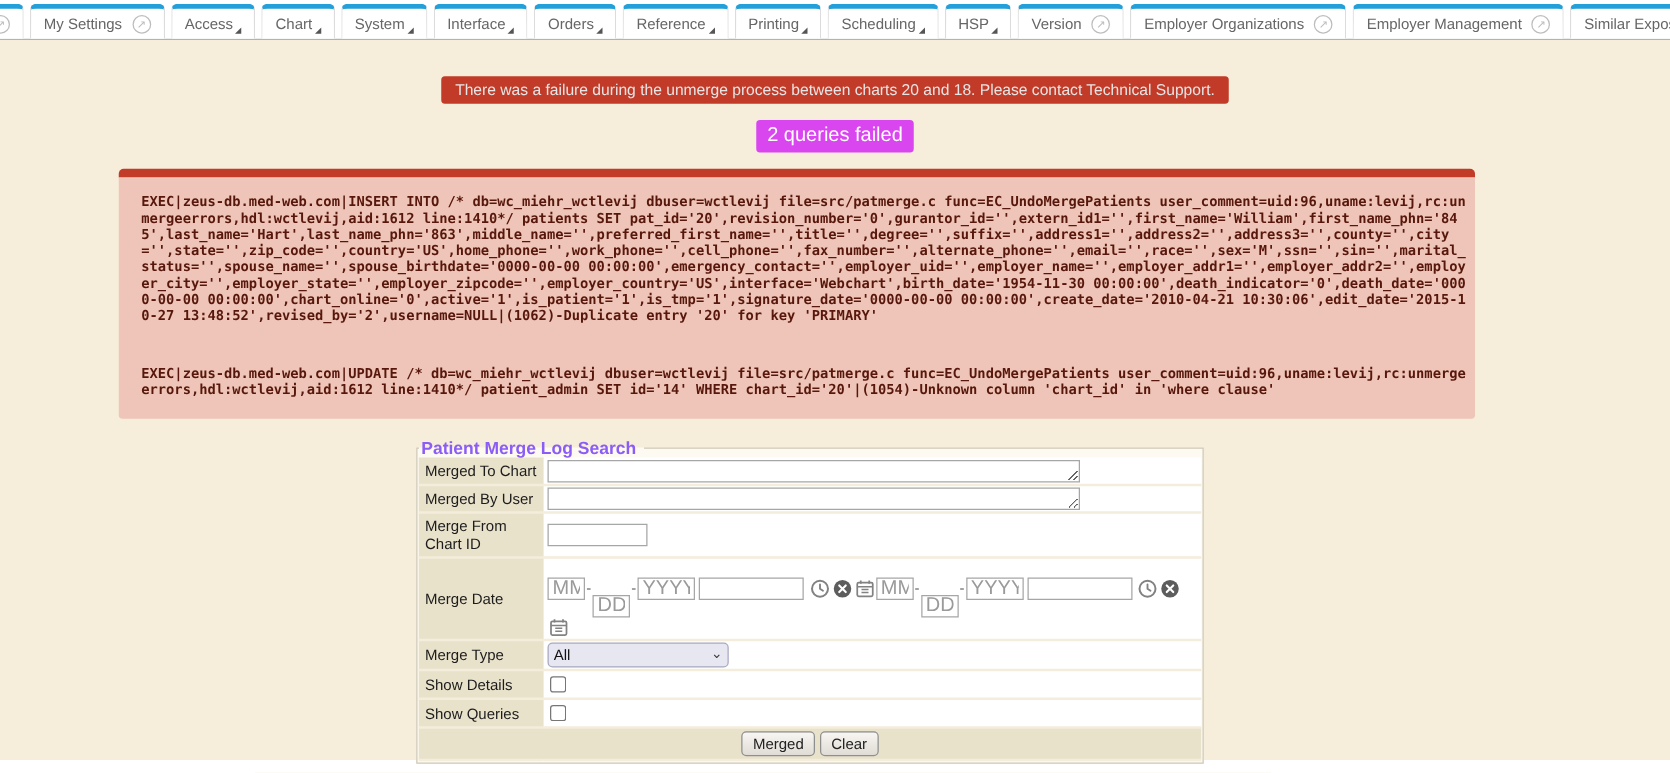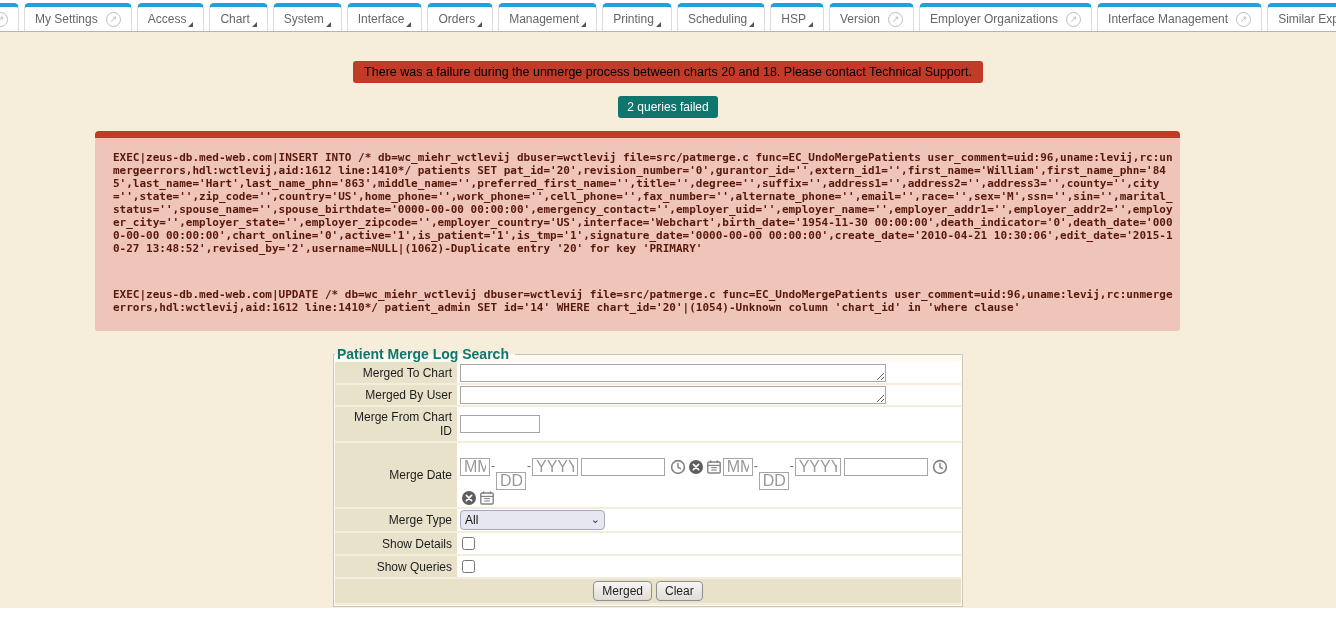--- a/index.html
+++ b/index.html
@@ -35,26 +35,26 @@
     border-left:5px solid transparent; border-bottom:5px solid #555;
     align-self:flex-end; margin-bottom:4px;
   }
 
   
   .content { background:#f6eedb; height:576px; padding-top:1px; }
   .center { text-align:center; }
 
   .banner {
     display:inline-block; margin-top:28px; padding:4px 11px;
-    background:#c13b28; color:#000000; font-size:12.5px;
+    background:#c13b28; color:#e5e5e5; font-size:12.5px;
     border-radius:3px;
   }
   .badge {
     display:inline-block; margin-top:13px; padding:4px 9px;
-    background:#0f766e; color:#fff; font-size:12px;
+    background:#d946ef; color:#fff; font-size:16px;
     border-radius:3px;
   }
 
   
   .sqlbox { margin:13px 0 0 95px; width:1085px; }
   .sqlbox-top { height:7px; background:#c13b28; border-radius:4px 4px 0 0; }
   .sqlbox-body {
     background:#eec5b8; border-radius:0 0 3px 3px;
     padding:13px 6px 17px 18px;
   }
@@ -65,26 +65,26 @@
   }
   .sqlbox-body pre + pre { margin-top:33px; }
 
   
   fieldset.mergeform {
     margin:15px 0 0 333px; width:630px;
     border:1px solid #cdc8b6; padding:0 1px 1px 1px;
     background:#fdfaf1;
   }
   fieldset.mergeform legend {
-    font-size:14px; font-weight:bold; color:#0f766e; padding:0 6px 0 2px;
+    font-size:14px; font-weight:bold; color:#8b5cf6; padding:0 6px 0 2px;
   }
   table.formtbl { width:100%; border-collapse:collapse; font-size:12px; }
   table.formtbl td { border-bottom:2px solid #f4eddc; vertical-align:middle; }
   td.lbl {
-    background:#e9e2cb; width:122px; padding:3px 5px; color:#1c1c1c; height:22px;text-align:right;
+    background:#e9e2cb; width:100px; padding:3px 5px; color:#1c1c1c; height:22px;
   }
   td.val { background:#fff; padding:1px 3px; }
   td.btnrow { background:#e9e2cb; text-align:center; padding:2px; }
 
   textarea.wideta {
     width:426px; height:18px; border:1px solid #a6a6a6;
     font-size:12px; padding:1px 2px; vertical-align:middle; resize:both;
     font-family:"Liberation Sans", sans-serif;
   }
   input.txt {
@@ -147,21 +147,21 @@
   </div>
   <div class="tab">
     <span class="tab-label">Interface</span>
     <span class="corner-icon"></span>
   </div>
   <div class="tab">
     <span class="tab-label">Orders</span>
     <span class="corner-icon"></span>
   </div>
   <div class="tab">
-    <span class="tab-label">Management</span>
+    <span class="tab-label">Reference</span>
     <span class="corner-icon"></span>
   </div>
   <div class="tab">
     <span class="tab-label">Printing</span>
     <span class="corner-icon"></span>
   </div>
   <div class="tab">
     <span class="tab-label">Scheduling</span>
     <span class="corner-icon"></span>
   </div>
@@ -171,21 +171,21 @@
   </div>
   <div class="tab">
     <span class="tab-label">Version</span>
     <span class="popout">↗</span>
   </div>
   <div class="tab">
     <span class="tab-label">Employer Organizations</span>
     <span class="popout">↗</span>
   </div>
   <div class="tab">
-    <span class="tab-label">Interface Management</span>
+    <span class="tab-label">Employer Management</span>
     <span class="popout">↗</span>
   </div>
   <div class="tab">
     <span class="tab-label">Similar Exposure Groups (SEGs)</span>
 
   </div>
 
 </div>
 
 <div class="content">

